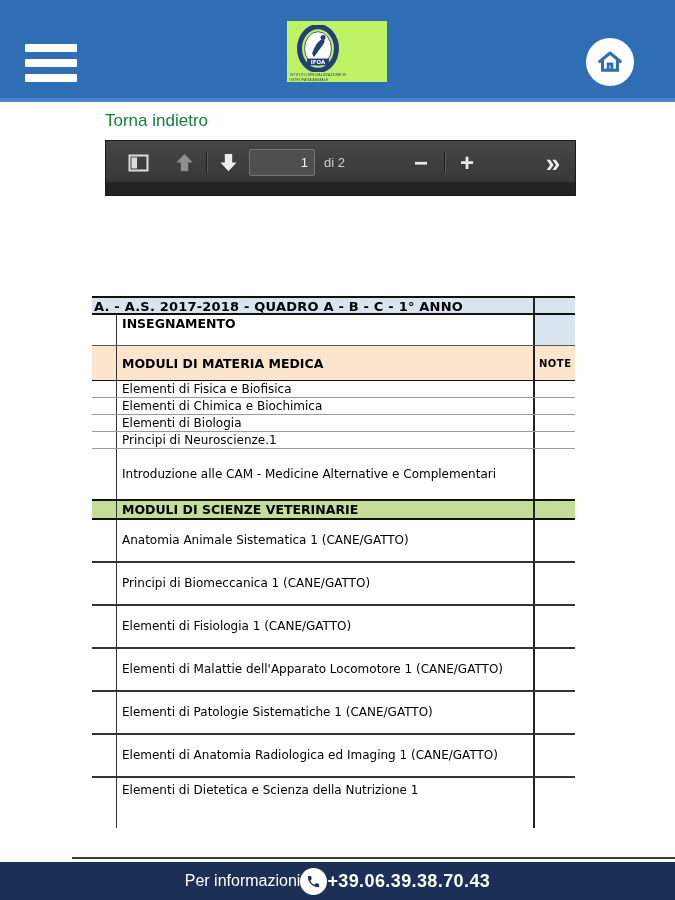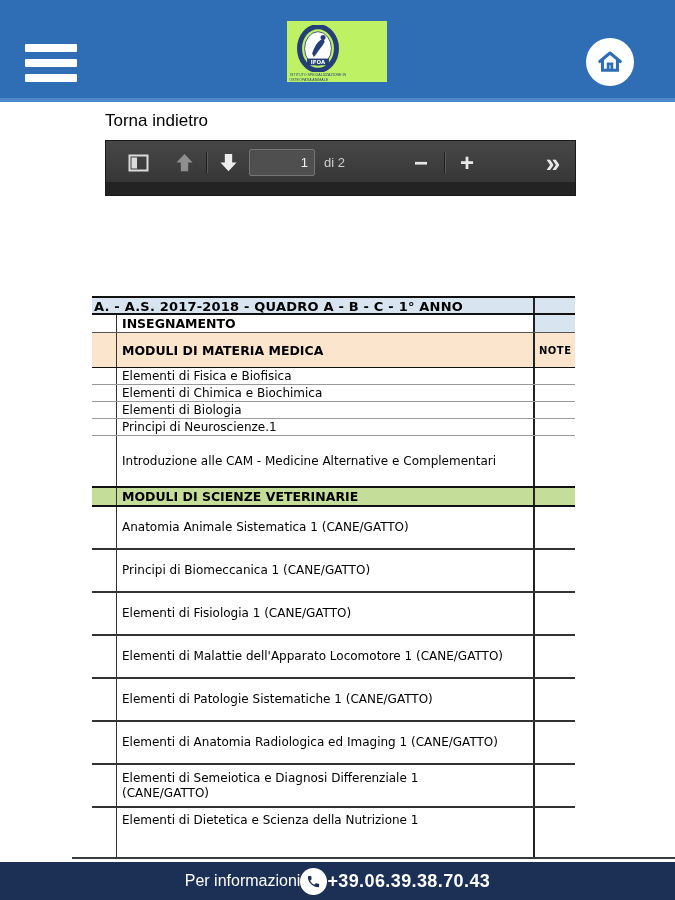--- a/index.html
+++ b/index.html
@@ -14,21 +14,21 @@
                display:flex; flex-direction:column; justify-content:space-between; cursor:pointer; }
   .hamburger .bar { height:8px; background:#fff; border-radius:1px; }
   .logo-box { position:absolute; left:287px; top:21px; width:100px; height:61px;
               background:#bef264; display:flex; flex-direction:column; align-items:flex-start; padding-top:4px; }
   .logo-sub { font-size:4px; line-height:5px; color:#243f77; text-align:center; white-space:nowrap;
               letter-spacing:0px; transform:scale(.9); }
   .home-btn { position:absolute; left:586px; top:38px; width:48px; height:48px; border-radius:50%;
               background:#fff; display:flex; align-items:center; justify-content:center; cursor:pointer; }
 
   
-  .back-link { position:absolute; left:105px; top:111px; font-size:17px; color:#000000; cursor:pointer; }
+  .back-link { position:absolute; left:105px; top:111px; font-size:17px; color:#15803d; cursor:pointer; }
 
   
   .pdf-toolbar { position:absolute; left:105px; top:140px; width:471px; height:56px;
                  border:1px solid #1a1a1a; background:linear-gradient(#474747,#323232); }
   .pdf-toolbar .bottom-strip { position:absolute; left:0; bottom:0; width:100%; height:13px; background:#232323; }
   .tb-item { position:absolute; top:0; height:43px; display:flex; align-items:center; justify-content:center; cursor:pointer; }
   .tb-sep { position:absolute; top:11px; width:1px; height:21px; background:#1f1f1f; box-shadow:1px 0 0 #5a5a5a; }
   .page-input { position:absolute; left:143px; top:8px; width:66px; height:27px;
                 background:#4f4f4f; border:1px solid #757575; border-radius:2px;
                 color:#f2f2f2; font-size:13px; text-align:right; padding-right:6px;
@@ -45,21 +45,21 @@
   .trow { display:flex; width:501px; }
   .stub { width:25px; flex:none; border-right:1px solid #333; }
   .cmain { flex:1; padding-left:5px; overflow:hidden; }
   .cmain span { display:inline-block; max-width:385px; }
   .cnote { width:60px; flex:none; border-left:2px solid #222; }
 
   .title { height:19px; background:#d8e4f0; border-top:2px solid #111; border-bottom:2px solid #111; }
   .ctitle { flex:1; font-weight:bold; font-size:13px; white-space:nowrap; overflow:hidden;
             padding:1px 0 0 2px; letter-spacing:0.2px; }
 
-  .head  { height:18px; background:#fff; border-bottom:1px solid #555; }
+  .head  { height:31px; background:#fff; border-bottom:1px solid #555; }
   .head .cmain { font-weight:bold; font-size:12.5px; padding-top:1px; }
   .head .cnote { background:#d8e4f0; }
 
   .medica { height:35px; background:#fbe5cd; border-bottom:1px solid #111; }
   .medica .cmain { font-weight:bold; font-size:12.5px; display:flex; align-items:center; }
   .medica .cnote { display:flex; align-items:center; padding-left:4px;
                    font-size:10px; font-weight:bold; letter-spacing:0.5px; }
 
   .item { height:17px; border-bottom:1px solid #9a9a9a; font-size:12px; }
   .item .cmain { padding-top:0px; line-height:16px; white-space:nowrap; }
@@ -252,27 +252,20 @@
             </div>
             <div class="cnote"></div>
           </div>
           <div class="trow tall">
             <div class="stub"></div>
             <div class="cmain">
               <span>Elementi di Anatomia Radiologica ed Imaging 1 (CANE/GATTO)</span>
             </div>
             <div class="cnote"></div>
           </div>
-          <div class="trow tall">
-            <div class="stub"></div>
-            <div class="cmain">
-              <span>Elementi di Semeiotica e Diagnosi Differenziale 1 (CANE/GATTO)</span>
-            </div>
-            <div class="cnote"></div>
-          </div>
           <div class="trow last">
             <div class="stub"></div>
             <div class="cmain"><span>Elementi di Dietetica e Scienza della Nutrizione 1</span></div>
             <div class="cnote"></div>
           </div>
         </div>
     </div>
   </div>
 
   <div class="page-bottom-line"></div>

